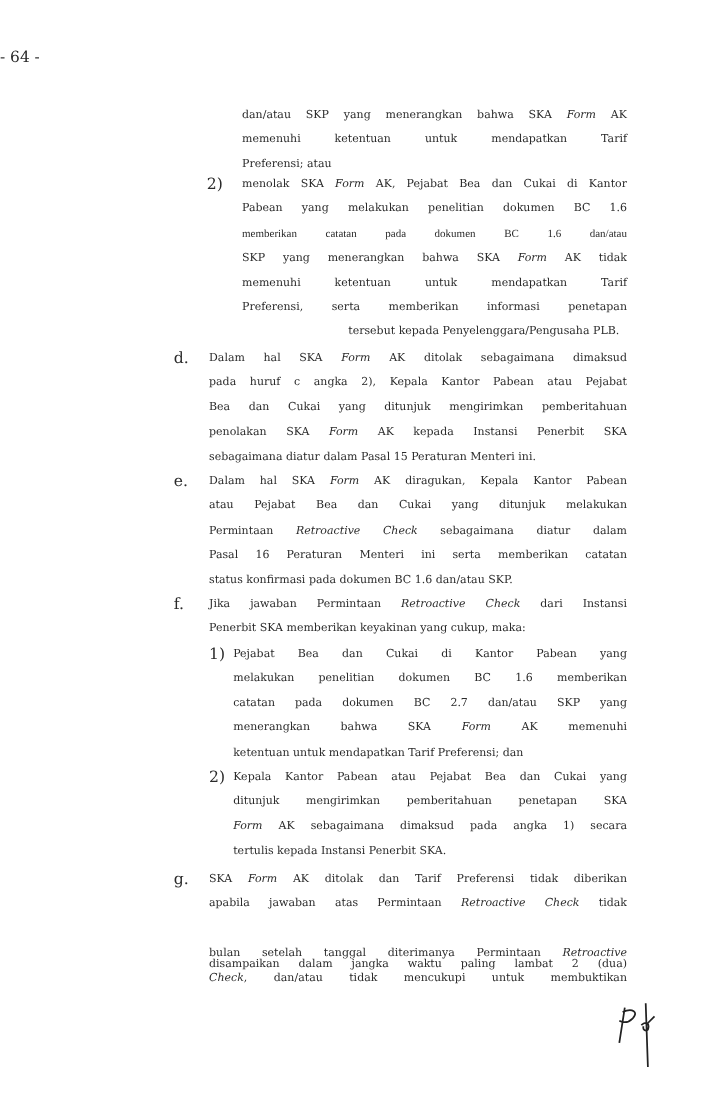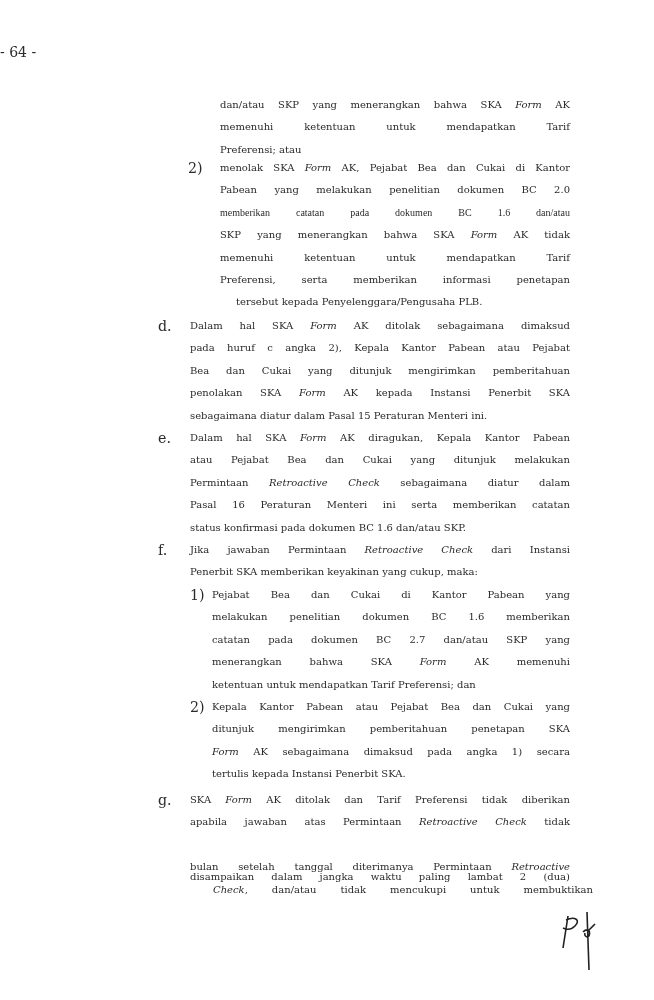--- a/index.html
+++ b/index.html
@@ -15,26 +15,26 @@
 </head>
 <body>
 
 <div class="page-num">- 64 -</div>
 <div id="content">
     <div class="line j" style="left: 220px; top: 95px; width: 350px;">dan/atau SKP yang menerangkan bahwa SKA <em>Form</em> AK</div>
     <div class="line j" style="left: 220px; top: 117.4px; width: 350px;">memenuhi ketentuan untuk mendapatkan Tarif</div>
     <div class="line" style="left: 220px; top: 139.8px; width: 350px;">Preferensi; atau</div>
     <div class="marker" style="left: 188px; top: 158px;">2)</div>
     <div class="line j" style="left: 220px; top: 158px; width: 350px;">menolak SKA <em>Form</em> AK, Pejabat Bea dan Cukai di Kantor</div>
-    <div class="line j" style="left: 220px; top: 180.4px; width: 350px;">Pabean yang melakukan penelitian dokumen BC 2.0</div>
+    <div class="line j" style="left: 220px; top: 180.4px; width: 350px;">Pabean yang melakukan penelitian dokumen BC 1.6</div>
     <div class="line j" style="left: 220px; top: 202.8px; width: 350px; font-family: Liberation Serif, serif;">memberikan catatan pada dokumen BC 1.6 dan/atau</div>
     <div class="line j" style="left: 220px; top: 225.2px; width: 350px;">SKP yang menerangkan bahwa SKA <em>Form</em> AK tidak</div>
     <div class="line j" style="left: 220px; top: 247.6px; width: 350px;">memenuhi ketentuan untuk mendapatkan Tarif</div>
     <div class="line j" style="left: 220px; top: 270px; width: 350px;">Preferensi, serta memberikan informasi penetapan</div>
-    <div class="line" style="left: 236px; top: 292.4px; width: 350px;">tersebut kepada Penyelenggara/Pengusaha PLB.</div>
+    <div class="line" style="left: 213px; top: 292.4px; width: 350px; text-align: right;">tersebut kepada Penyelenggara/Pengusaha PLB.</div>
     <div class="marker" style="left: 158px; top: 316px;">d.</div>
     <div class="line j" style="left: 190px; top: 316px; width: 380px;">Dalam hal SKA <em>Form</em> AK ditolak sebagaimana dimaksud</div>
     <div class="line j" style="left: 190px; top: 338.4px; width: 380px;">pada huruf c angka 2), Kepala Kantor Pabean atau Pejabat</div>
     <div class="line j" style="left: 190px; top: 360.8px; width: 380px;">Bea dan Cukai yang ditunjuk mengirimkan pemberitahuan</div>
     <div class="line j" style="left: 190px; top: 383.2px; width: 380px;">penolakan SKA <em>Form</em> AK kepada Instansi Penerbit SKA</div>
     <div class="line" style="left: 190px; top: 405.6px; width: 380px;">sebagaimana diatur dalam Pasal 15 Peraturan Menteri ini.</div>
     <div class="marker" style="left: 158px; top: 428px;">e.</div>
     <div class="line j" style="left: 190px; top: 428px; width: 380px;">Dalam hal SKA <em>Form</em> AK diragukan, Kepala Kantor Pabean</div>
     <div class="line j" style="left: 190px; top: 450.4px; width: 380px;">atau Pejabat Bea dan Cukai yang ditunjuk melakukan</div>
     <div class="line j" style="left: 190px; top: 472.8px; width: 380px;">Permintaan <em>Retroactive Check</em> sebagaimana diatur dalam</div>
@@ -52,19 +52,19 @@
     <div class="marker" style="left: 190px; top: 697px;">2)</div>
     <div class="line j" style="left: 212px; top: 697px; width: 358px;">Kepala Kantor Pabean atau Pejabat Bea dan Cukai yang</div>
     <div class="line j" style="left: 212px; top: 719.4px; width: 358px;">ditunjuk mengirimkan pemberitahuan penetapan SKA</div>
     <div class="line j" style="left: 212px; top: 741.8px; width: 358px;"><em>Form</em> AK sebagaimana dimaksud pada angka 1) secara</div>
     <div class="line" style="left: 212px; top: 764.2px; width: 358px;">tertulis kepada Instansi Penerbit SKA.</div>
     <div class="marker" style="left: 158px; top: 790px;">g.</div>
     <div class="line j" style="left: 190px; top: 790px; width: 380px;">SKA <em>Form</em> AK ditolak dan Tarif Preferensi tidak diberikan</div>
     <div class="line j" style="left: 190px; top: 812.4px; width: 380px;">apabila jawaban atas Permintaan <em>Retroactive Check</em> tidak</div>
     <div class="line j" style="left: 190px; top: 834.8px; width: 380px; margin-top: 32px;">disampaikan dalam jangka waktu paling lambat 2 (dua)</div>
     <div class="line j" style="left: 190px; top: 857.2px; width: 380px;">bulan setelah tanggal diterimanya Permintaan <em>Retroactive</em></div>
-    <div class="line j" style="left: 190px; top: 879.6px; width: 380px; margin-left: 23px;"><em>Check</em>, dan/atau tidak mencukupi untuk membuktikan</div>
+    <div class="line j" style="left: 190px; top: 879.6px; width: 380px;"><em>Check</em>, dan/atau tidak mencukupi untuk membuktikan</div>
   </div>
 
 <svg class="sig" width="50" height="60" viewBox="0 0 50 60">
   <path d="M8 38 L13 6 M11 10 C20 6 26 10 20 16 C16 20 12 20 8 18" stroke="#222" stroke-width="1.6" fill="none"></path>
   <path d="M32 2 L34 60 M28 22 C32 18 36 20 34 26 C32 28 29 26 30 23 M34 20 L40 14" stroke="#222" stroke-width="1.6" fill="none"></path>
 </svg>
 
 </body></html>

